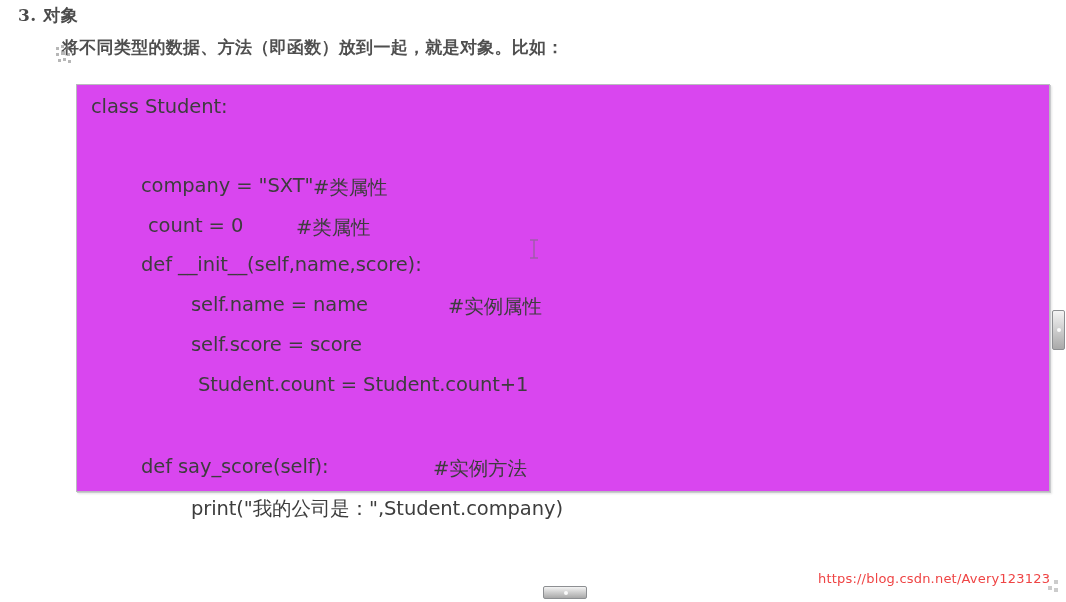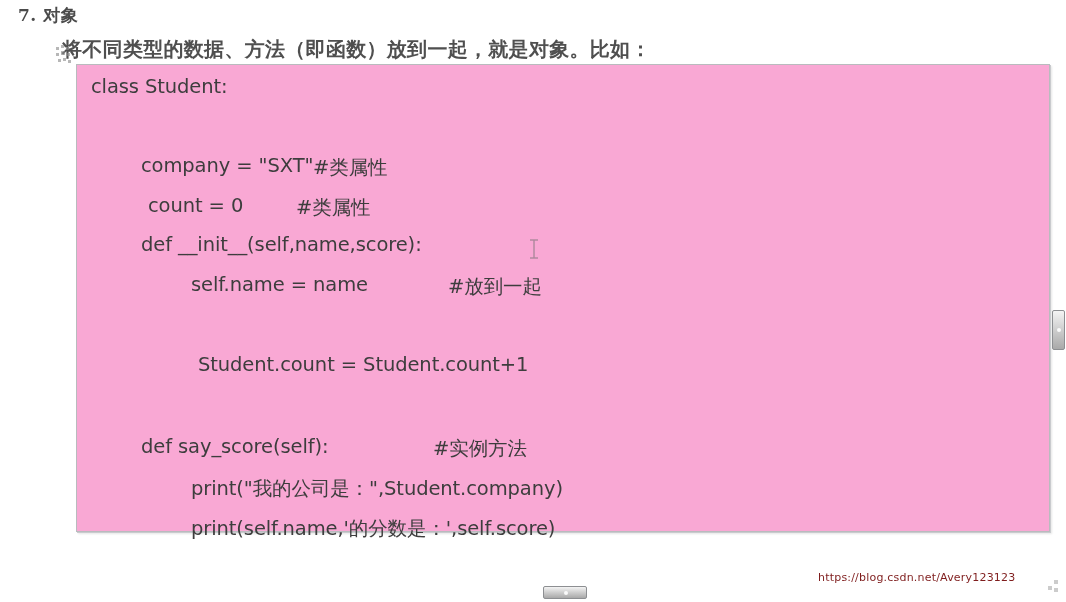--- a/index.html
+++ b/index.html
@@ -26,45 +26,45 @@
     font-weight: 700;
     color: #4a4a4a;
     letter-spacing: 0.5px;
     white-space: nowrap;
   }
   .doc-paragraph {
     position: absolute;
     left: 62px;
     top: 36px;
     font-family: "DejaVu Serif", "Liberation Serif", serif;
-    font-size: 20px;
+    font-size: 17px;
     font-weight: 700;
     color: #4f4f4f;
     letter-spacing: 0.3px;
     white-space: nowrap;
   }
 
   
   .anchor-marker {
     position: absolute;
     left: 56px;
     top: 45px;
     width: 22px;
     height: 24px;
     opacity: 0.62;
   }
 
   
   .image-object {
     position: absolute;
     left: 76px;
-    top: 64px;
+    top: 84px;
     width: 974px;
-    height: 468px;
-    background: #f9a8d4;
+    height: 408px;
+    background: #d946ef;
     border: 1px solid #b9bbbe;
     box-shadow: 1px 1px 0 0 #c9cbce, 2px 2px 2px 0 rgba(0,0,0,0.10);
     box-sizing: border-box;
   }
 
   .code-area {
     position: absolute;
     left: 0;
     top: 0;
     width: 100%;
@@ -139,31 +139,31 @@
     height: 14px;
     opacity: 0.5;
   }
 
   
   .watermark {
     position: absolute;
     left: 818px;
     top: 571px;
     font-family: "DejaVu Sans", "Liberation Sans", sans-serif;
-    font-size: 11px;
-    color: #7f1d1d;
+    font-size: 13px;
+    color: #ef4444;
     letter-spacing: 0.2px;
     white-space: nowrap;
     user-select: none;
   }
 </style>
 </head>
 <body>
 
-<div class="doc-heading">7. 对象</div>
+<div class="doc-heading">3. 对象</div>
 
 <div class="doc-paragraph">将不同类型的数据、方法（即函数）放到一起，就是对象。比如：</div>
 
 <div class="anchor-marker">
   <svg width="22" height="24" viewBox="0 0 22 24" xmlns="http://www.w3.org/2000/svg">
     <g fill="#8c8c8c">
       <rect x="0" y="2" width="3" height="3"></rect>
       <rect x="5" y="0" width="3" height="3"></rect>
       <rect x="10" y="2" width="3" height="3"></rect>
       <rect x="0" y="8" width="3" height="3"></rect>
@@ -183,31 +183,31 @@
 
     <div class="code-line" style="left:64px;  top:89px;">company = "SXT"</div>
     <div class="code-line" style="left:236px; top:89px;">#类属性</div>
 
     <div class="code-line" style="left:64px;  top:129px;margin-left:7px;">count = 0</div>
     <div class="code-line" style="left:219px; top:129px;">#类属性</div>
 
     <div class="code-line" style="left:64px;  top:168px;">def __init__(self,name,score):</div>
 
     <div class="code-line" style="left:114px; top:208px;">self.name = name</div>
-    <div class="code-line" style="left:371px; top:208px;">#放到一起</div>
-
+    <div class="code-line" style="left:371px; top:208px;">#实例属性</div>
+
+    <div class="code-line" style="left:114px; top:248px;">self.score = score</div>
 
     <div class="code-line" style="left:114px; top:288px;margin-left:7px;">Student.count = Student.count+1</div>
 
     <div class="code-line" style="left:64px;  top:370px;">def say_score(self):</div>
     <div class="code-line" style="left:356px; top:370px;">#实例方法</div>
 
     <div class="code-line" style="left:114px; top:410px;">print("我的公司是：",Student.company)</div>
 
-    <div class="code-line" style="left:114px; top:450px;">print(self.name,'的分数是：',self.score)</div>
 
   </div>
 </div>
 
 <div class="ibeam-cursor">
   <svg width="12" height="22" viewBox="0 0 12 22" xmlns="http://www.w3.org/2000/svg">
     <g stroke="#6e6e6e" stroke-width="1.4" fill="none">
       <line x1="6" y1="2" x2="6" y2="20"></line>
       <line x1="2" y1="2" x2="10" y2="2"></line>
       <line x1="2" y1="20" x2="10" y2="20"></line>

